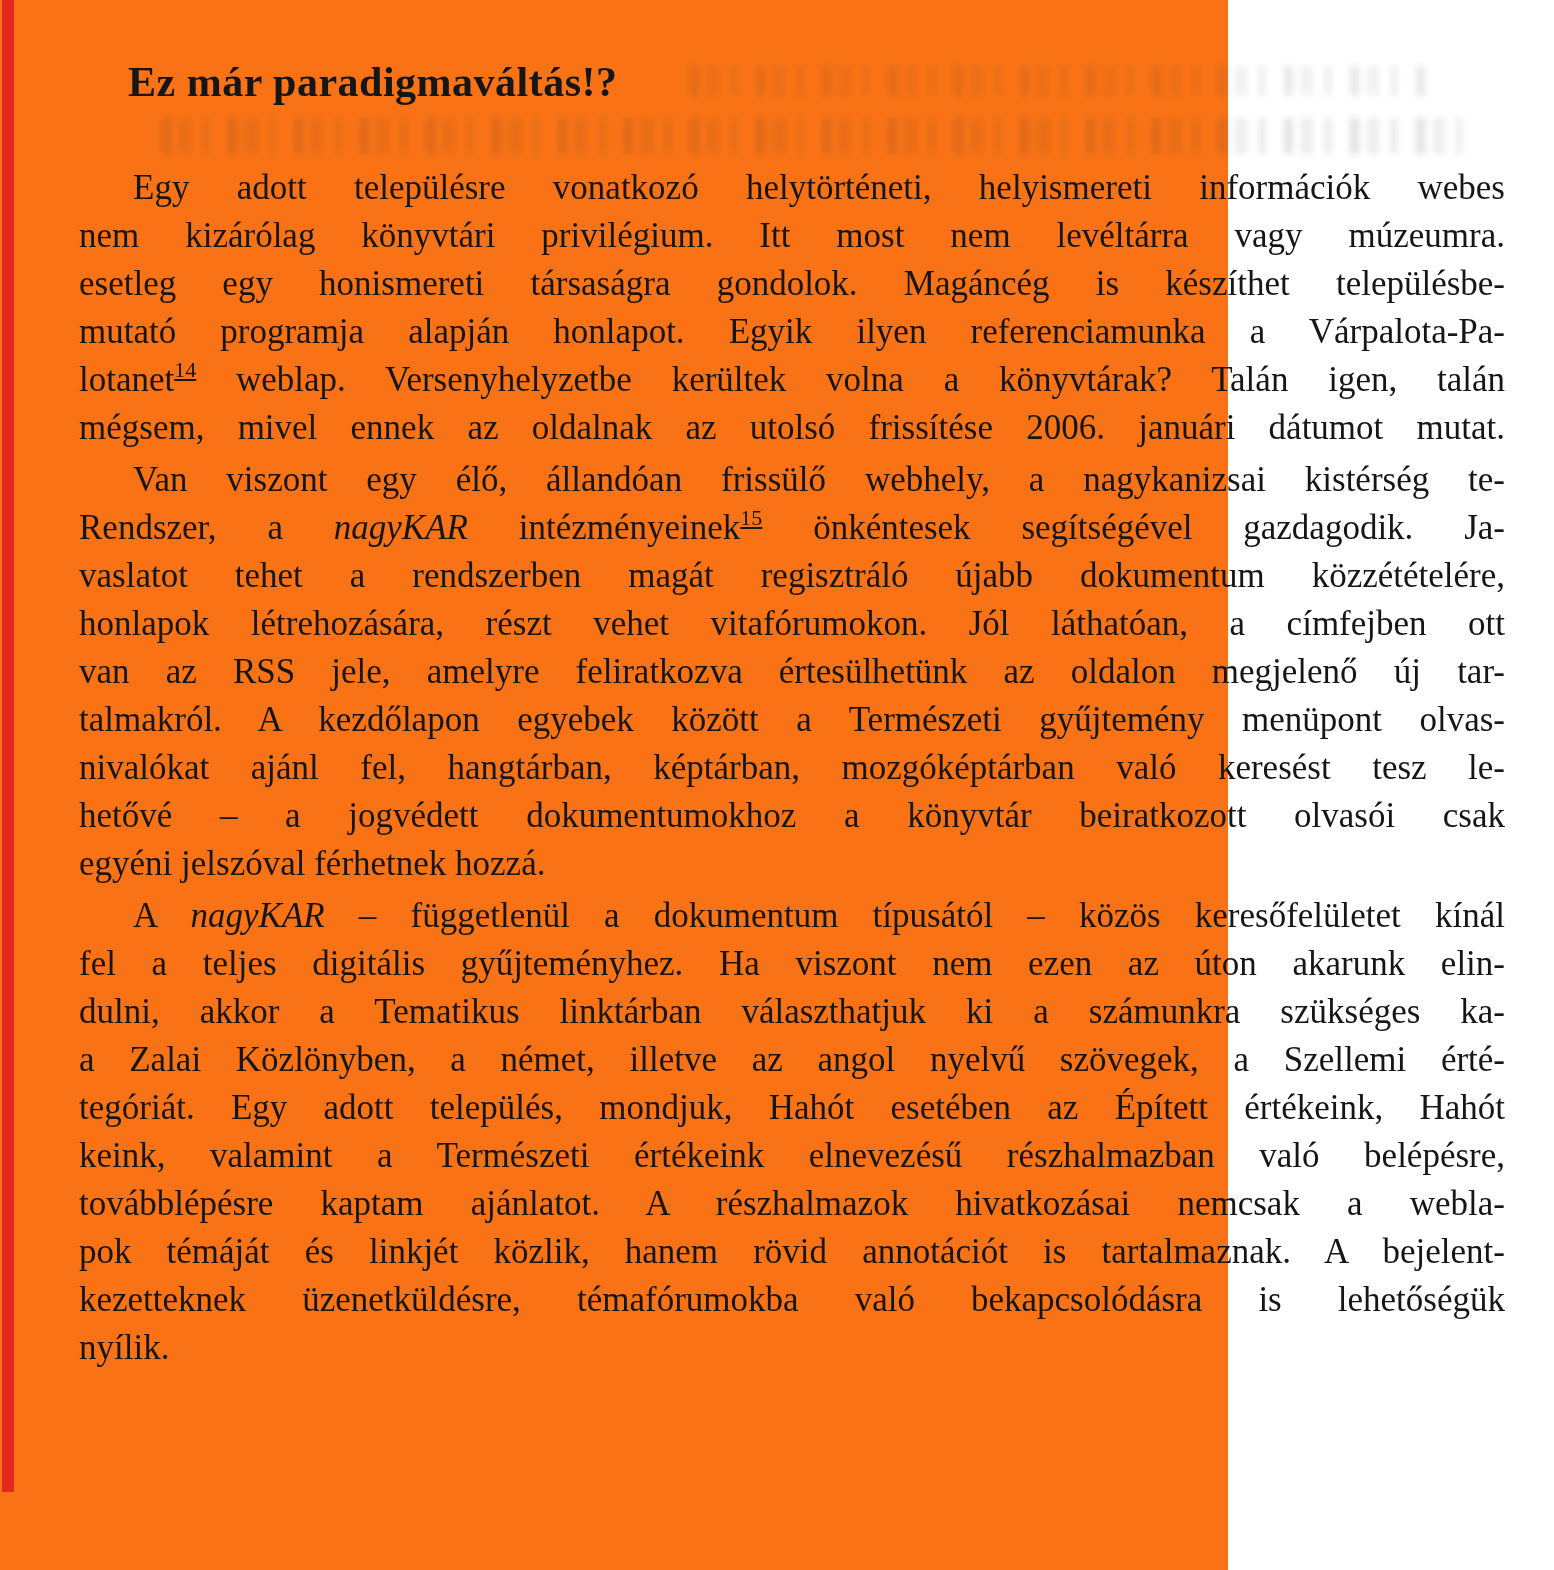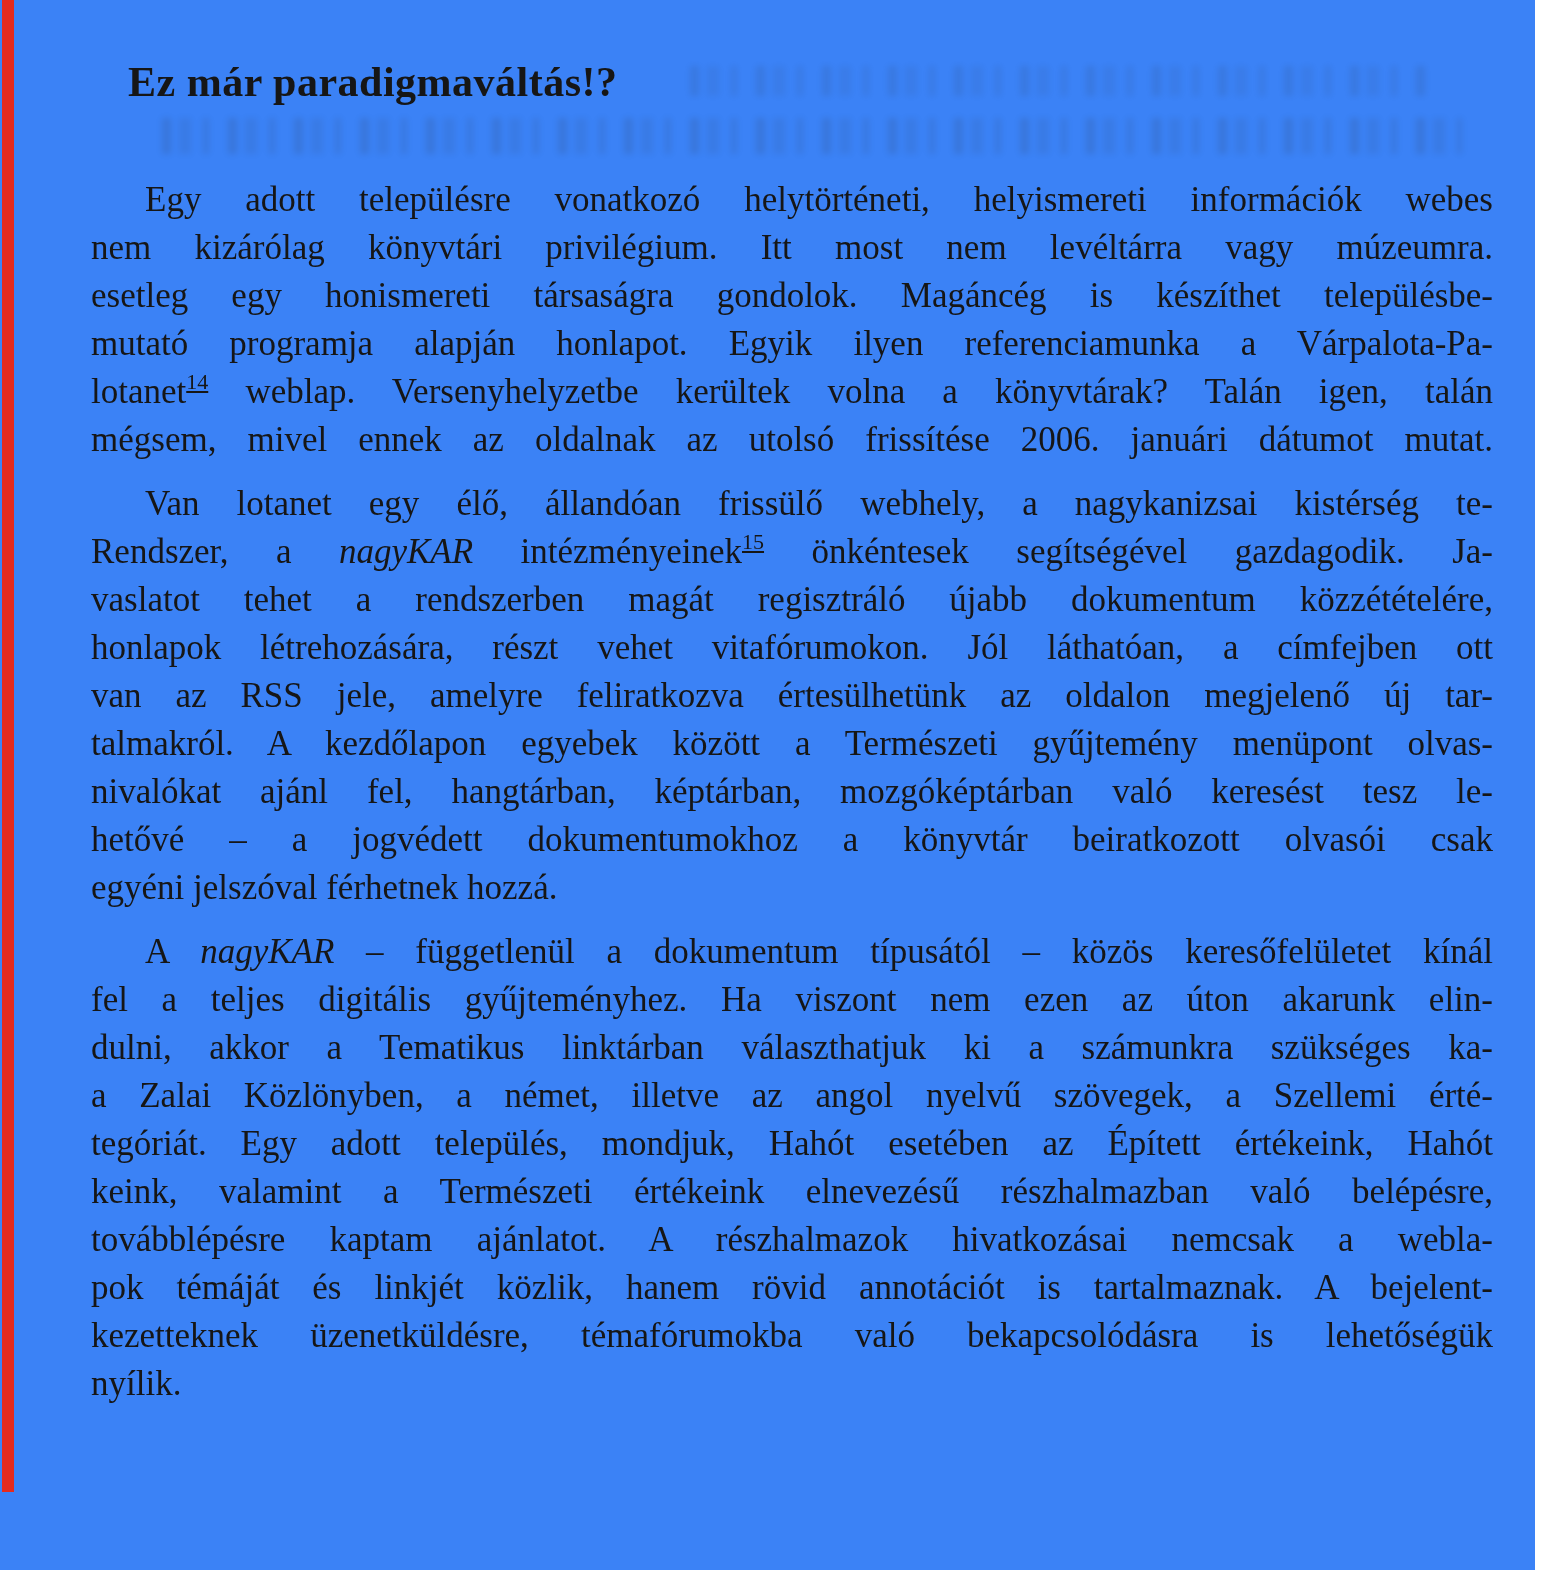--- a/index.html
+++ b/index.html
@@ -6,23 +6,23 @@
     margin: 0;
     padding: 0;
     width: 1554px;
     height: 1570px;
     background: #ffffff;
     overflow: hidden;
     font-family: "Liberation Serif", "DejaVu Serif", serif;
   }
   .page {
     position: relative;
-    width: 1535px;
+    width: 1228px;
     height: 1570px;
-    background: #3b82f6;
+    background: #f97316;
   }
   
   .edge-line {
     position: absolute;
     left: 2px;
     top: 0;
     width: 12px;
     height: 1492px;
   }
   
@@ -52,21 +52,21 @@
     letter-spacing: 0.5px;
     line-height: 48px;
     white-space: nowrap;
   }
   .article {
     position: absolute;
     left: 75px;
     top: 160px;
     width: 1434px;
   }
-  .para { margin: 16px; padding: 0; }
+  .para { margin: 4px; padding: 0; }
   .line {
     font-size: 35px;
     line-height: 48px;
     height: 48px;
     overflow: hidden;
     text-align: justify;
     text-align-last: justify;
     text-justify: inter-word;
     white-space: normal;
   }
@@ -95,21 +95,21 @@
   <div class="article">
       <div class="para">
         <div class="line indent"><span>Egy adott településre vonatkozó helytörténeti, helyismereti információk webes</span></div>
         <div class="line"><span>nem kizárólag könyvtári privilégium. Itt most nem levéltárra vagy múzeumra.</span></div>
         <div class="line"><span>esetleg egy honismereti társaságra gondolok. Magáncég is készíthet településbe-</span></div>
         <div class="line"><span>mutató programja alapján honlapot. Egyik ilyen referenciamunka a Várpalota-Pa-</span></div>
         <div class="line"><span>lotanet</span><sup>14</sup><span> weblap. Versenyhelyzetbe kerültek volna a könyvtárak? Talán igen, talán</span></div>
         <div class="line"><span>mégsem, mivel ennek az oldalnak az utolsó frissítése 2006. januári dátumot mutat.</span></div>
       </div>
       <div class="para">
-        <div class="line indent"><span>Van lotanet egy élő, állandóan frissülő webhely, a nagykanizsai kistérség te-</span></div>
+        <div class="line indent"><span>Van viszont egy élő, állandóan frissülő webhely, a nagykanizsai kistérség te-</span></div>
         <div class="line"><span>Rendszer, a </span><i>nagyKAR</i><span> intézményeinek</span><sup>15</sup><span> önkéntesek segítségével gazdagodik. Ja-</span></div>
         <div class="line"><span>vaslatot tehet a rendszerben magát regisztráló újabb dokumentum közzétételére,</span></div>
         <div class="line"><span>honlapok létrehozására, részt vehet vitafórumokon. Jól láthatóan, a címfejben ott</span></div>
         <div class="line"><span>van az RSS jele, amelyre feliratkozva értesülhetünk az oldalon megjelenő új tar-</span></div>
         <div class="line"><span>talmakról. A kezdőlapon egyebek között a Természeti gyűjtemény menüpont olvas-</span></div>
         <div class="line"><span>nivalókat ajánl fel, hangtárban, képtárban, mozgóképtárban való keresést tesz le-</span></div>
         <div class="line"><span>hetővé – a jogvédett dokumentumokhoz a könyvtár beiratkozott olvasói csak</span></div>
         <div class="line no-stretch"><span>egyéni jelszóval férhetnek hozzá.</span></div>
       </div>
       <div class="para">

